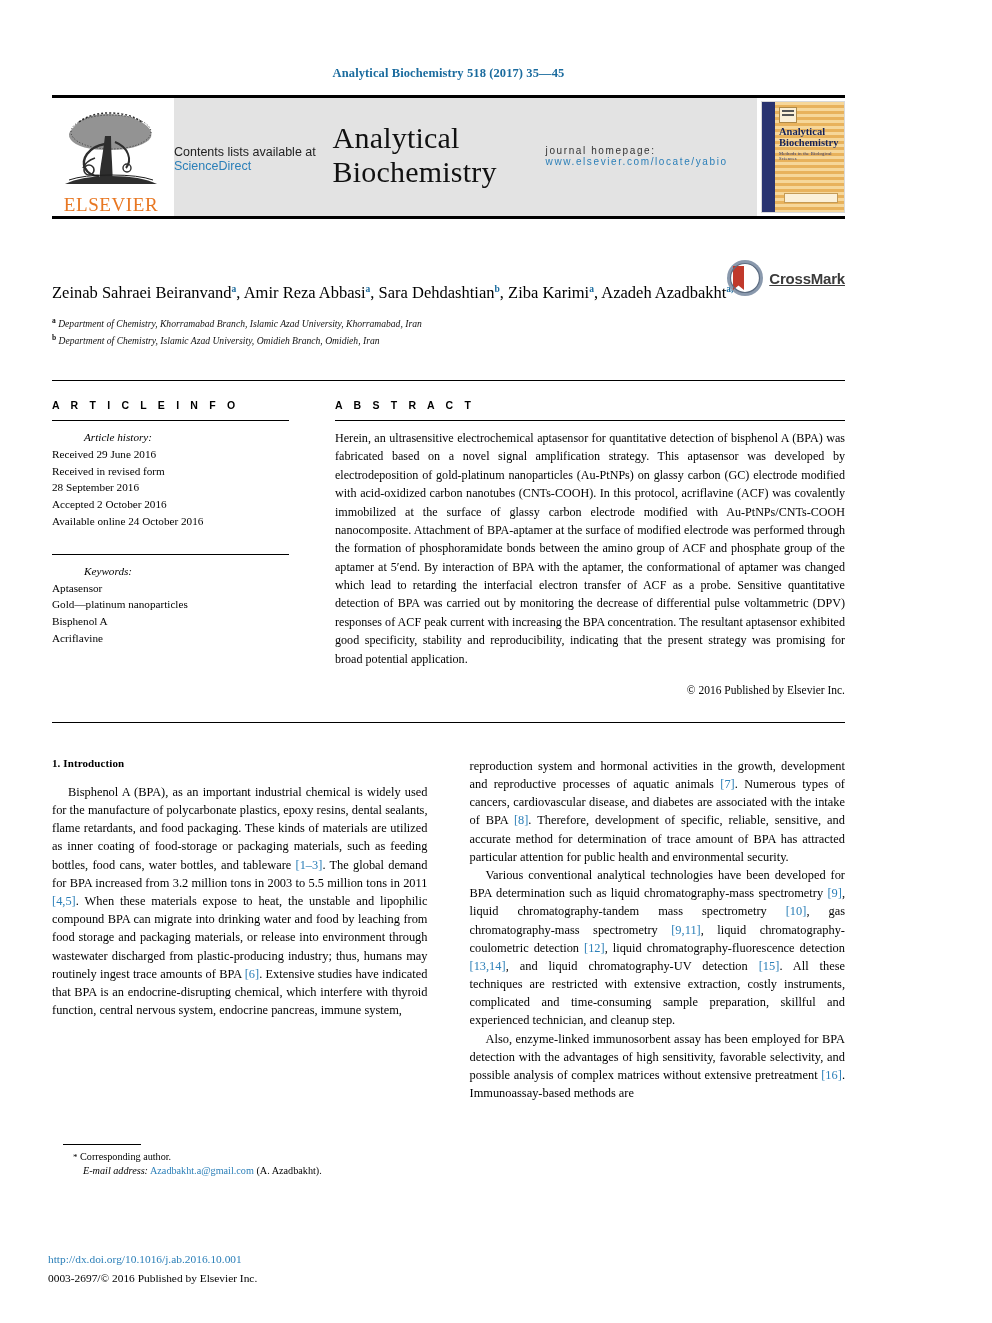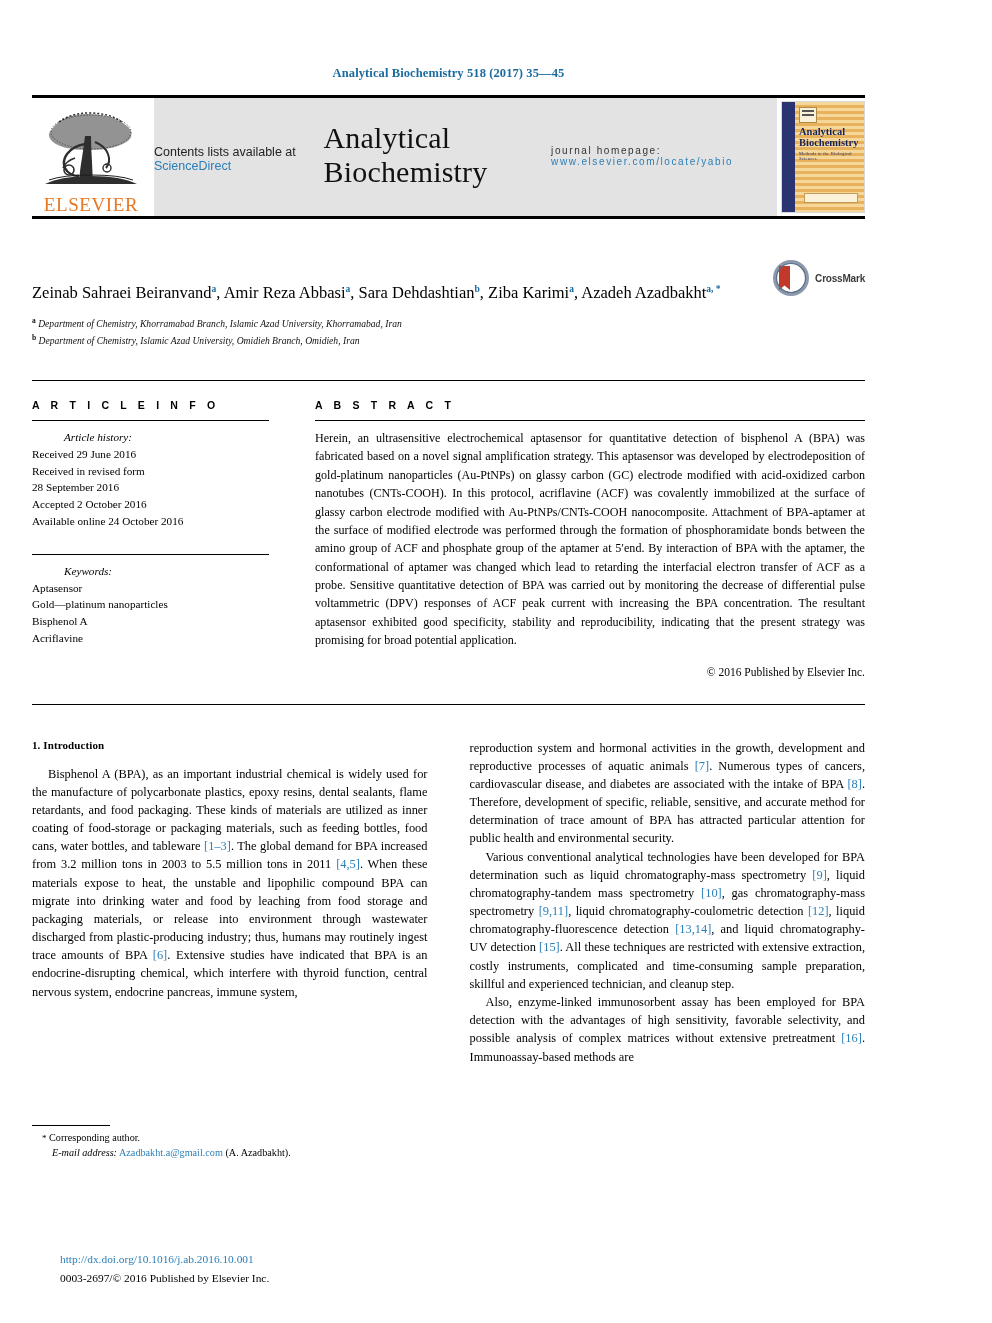--- a/index.html
+++ b/index.html
@@ -13,21 +13,21 @@
     font-family: "Liberation Serif", serif;
     color: #000000;
     position: relative;
     overflow: hidden;
   }
   .page {
     position: relative;
     width: 897px;
     height: 1323px;
     box-sizing: border-box;
-    padding: 0 32px;
+    padding: 0 52px;
   }
 
   
   .running-head {
     text-align: center;
     color: #1a6b9e;
     font-family: "Liberation Serif", serif;
     font-weight: bold;
     font-size: 12.5px;
     padding-top: 66px;
@@ -196,23 +196,24 @@
     right: 0;
     top: 40px;
     display: flex;
     align-items: center;
     gap: 5px;
   }
   .cm-mark { width: 38px; height: 38px; }
   .cm-text {
     font-family: "Liberation Sans", sans-serif;
     font-weight: bold;
-    font-size: 10px;
+    font-size: 15px;
     color: #3b3b3b;
     letter-spacing: -.2px;
+    text-decoration: underline;
   }
 
   
   .info-sep {
     border-top: 1px solid #000;
     margin-top: 32px;
     width: 100%;
   }
   .info-abstract {
     display: flex;
@@ -284,21 +285,21 @@
     margin: 0;
     text-indent: 16px;
     color: #000;
   }
   .para + .para { margin-top: 0; }
   .ref { color: #2b7fb8; }
 
   
   .footnote-wrap {
     position: absolute;
-    left: 0;
+    left: 11px;
     bottom: 0;
     width: 100%;
     margin-top: 28px;
   }
   .footnote-rule {
     border-top: 1px solid #000;
     width: 78px;
     margin-bottom: 5px;
   }
   .footnote {
@@ -307,21 +308,21 @@
     line-height: 1.45;
     padding-left: 10px;
   }
   .footnote .fn-star { font-size: 9px; }
   .footnote .fn-em { font-style: italic; }
   .footnote .mail { color: #2b7fb8; }
 
   
   .doi-block {
     position: absolute;
-    left: 60px;
+    left: 48px;
     bottom: 36px;
     font-family: "Liberation Serif", serif;
   }
   .doi-link {
     color: #2b7fb8;
     font-size: 11.4px;
     display: block;
     line-height: 1.5;
   }
   .issn-line {

